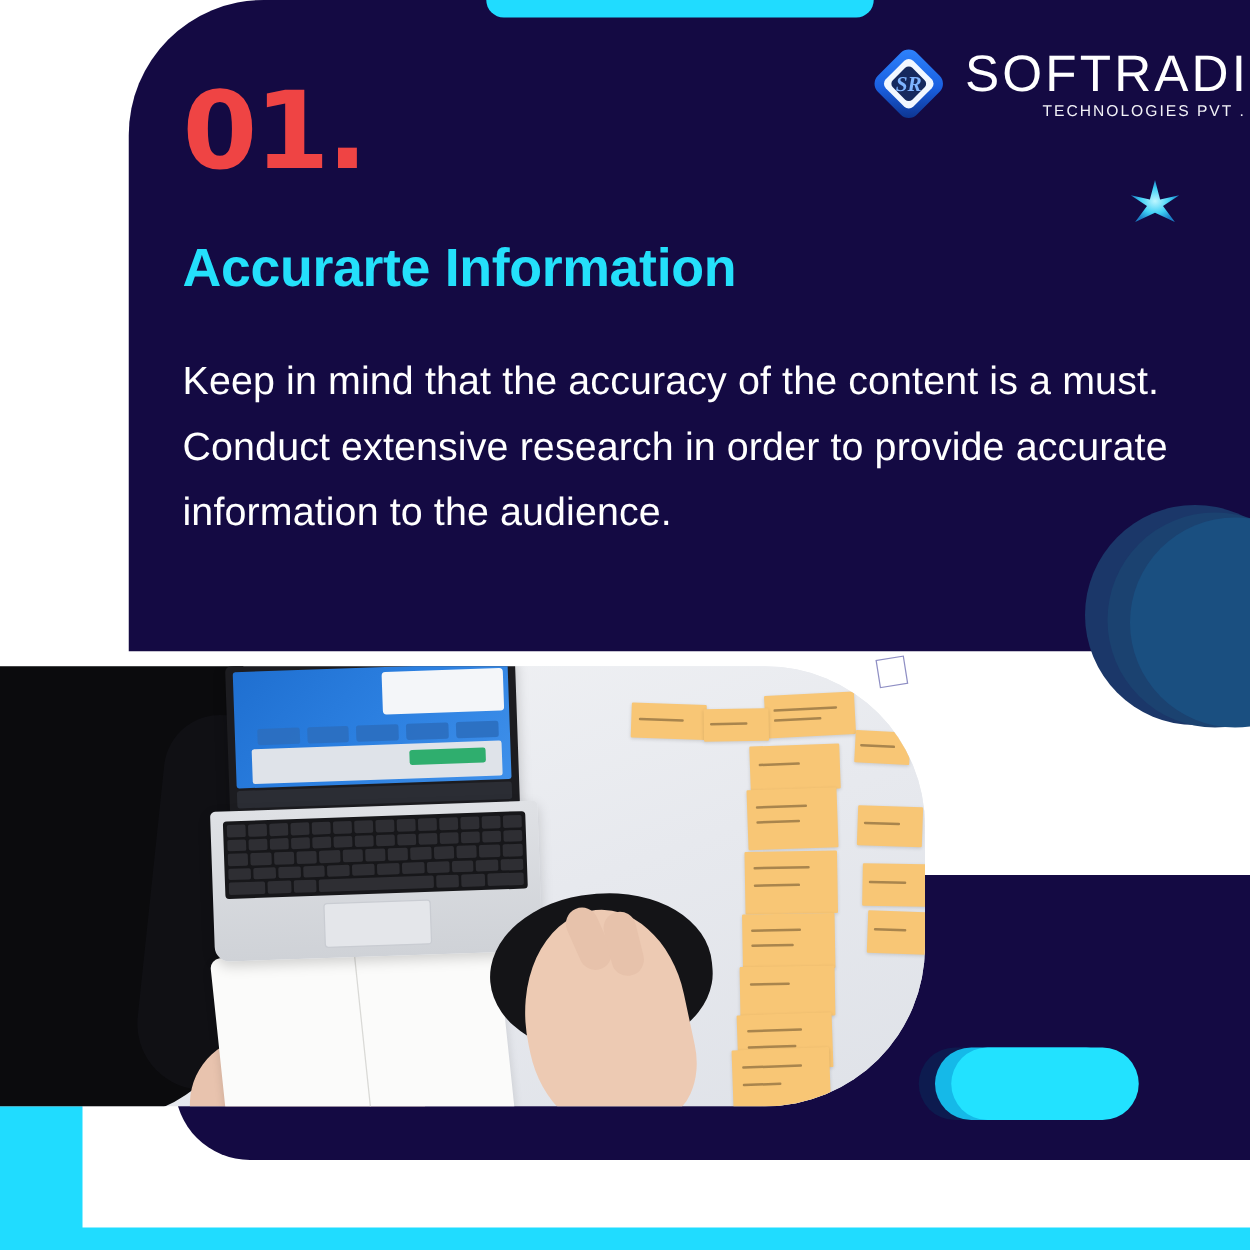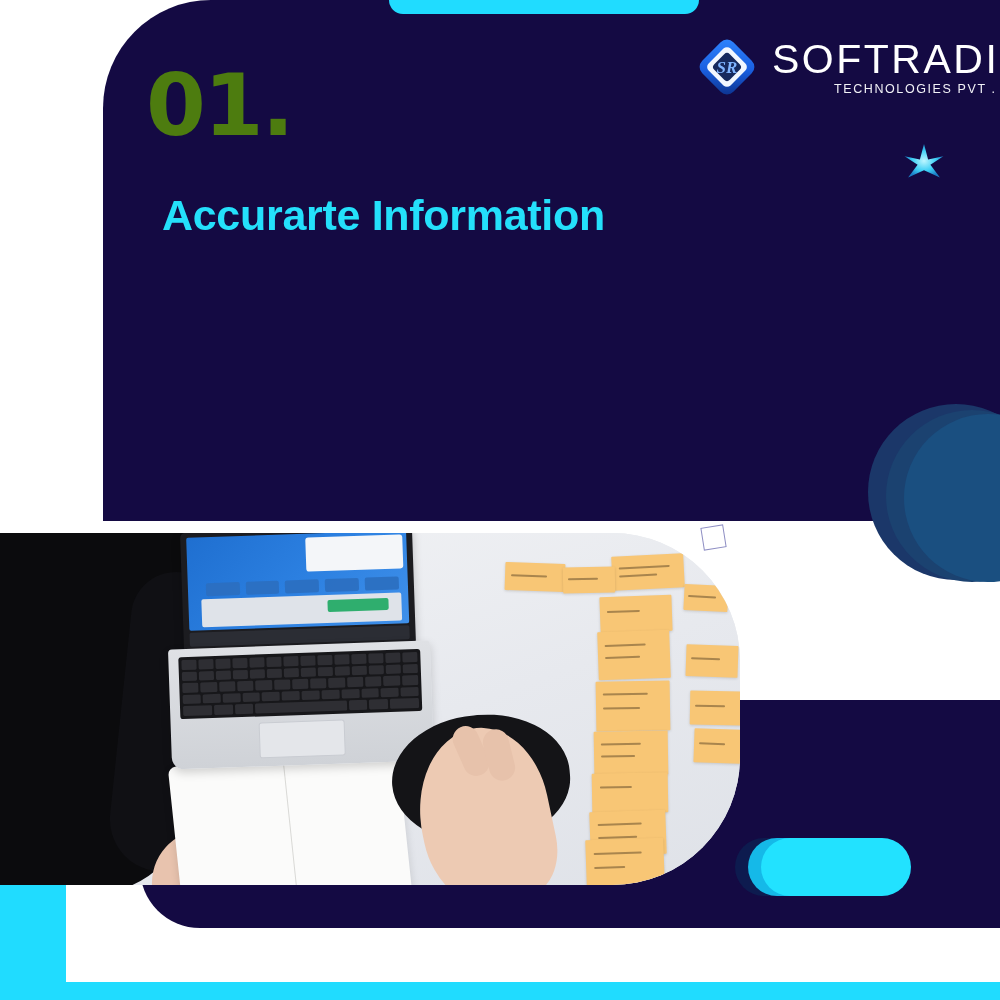--- a/index.html
+++ b/index.html
@@ -92,30 +92,30 @@
     z-index:7;
   }
 
   
   .slide-number {
     position:absolute;
     left:146px; top:62px;
     font-size:86px;
     font-weight:800;
     letter-spacing:-2px;
-    color:#4d7c0f;
+    color:#ef4444;
     z-index:8;
     line-height:1;
     font-family:"DejaVu Sans", sans-serif;
   }
 
   
   .slide-heading {
     position:absolute;
-    left:162px; top:192px;
+    left:146px; top:192px;
     font-size:43px;
     font-weight:700;
     color:#24e0fb;
     letter-spacing:-0.3px;
     z-index:8;
     line-height:1.1;
     white-space:nowrap;
   }
 
   
@@ -425,20 +425,21 @@
         </radialGradient>
       </defs>
       <path d="M21 1 L25.1 16.6 L40.4 13.2 L27.4 21.8 L36.9 34.6 L21 27.2 L5.1 34.6 L14.6 21.8 L1.6 13.2 L16.9 16.6 Z" fill="url(#starg)"></path>
     </svg>
   </div>
 
   <div class="slide-number">01.</div>
 
   <h1 class="slide-heading">Accurarte Information</h1>
 
+  <p class="slide-body">Keep in mind that the accuracy of the content is a must. Conduct extensive research in order to provide accurate information to the audience.</p>
 
   <div class="logo">
     <div class="logo-mark">
       <svg viewBox="0 0 62 62" width="62" height="62">
         <defs>
           <linearGradient id="dg" x1="0%" y1="0%" x2="100%" y2="100%">
             <stop offset="0%" stop-color="#2f86ff"></stop>
             <stop offset="55%" stop-color="#1a5fe0"></stop>
             <stop offset="100%" stop-color="#0b2f86"></stop>
           </linearGradient>

